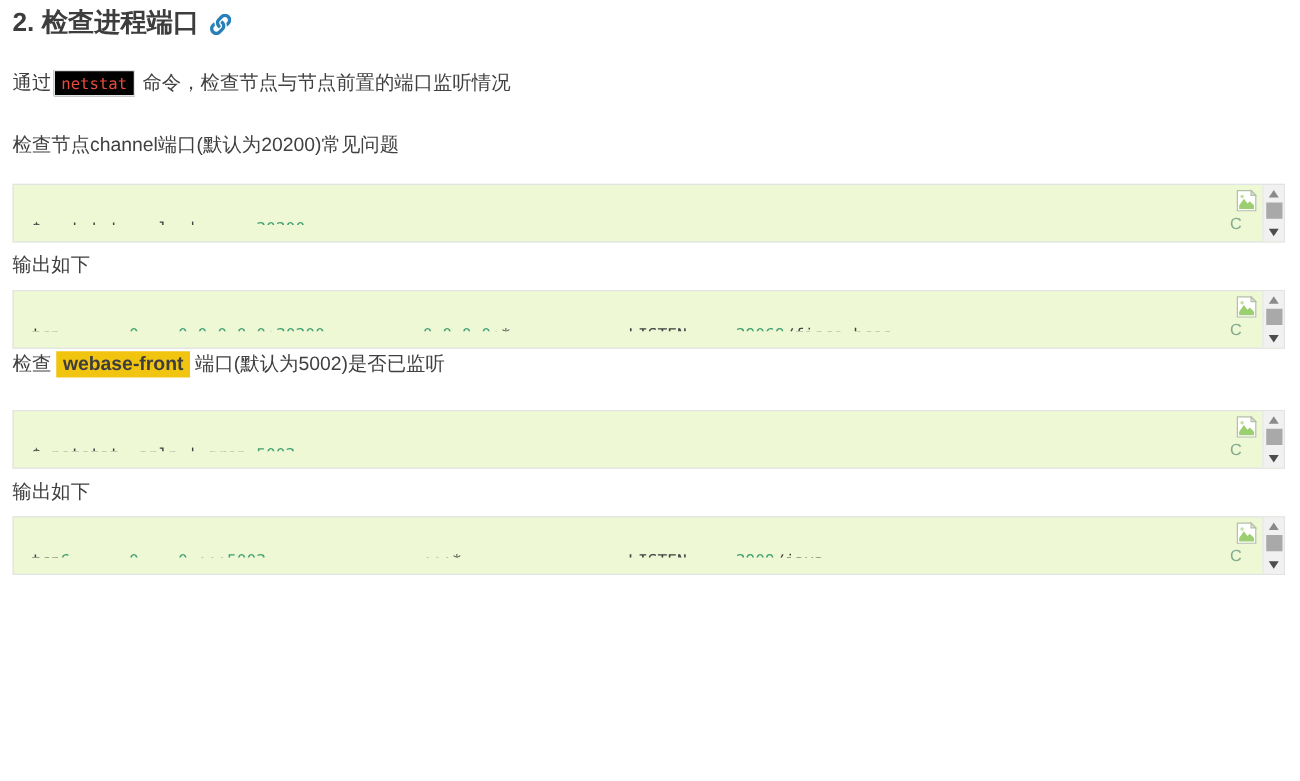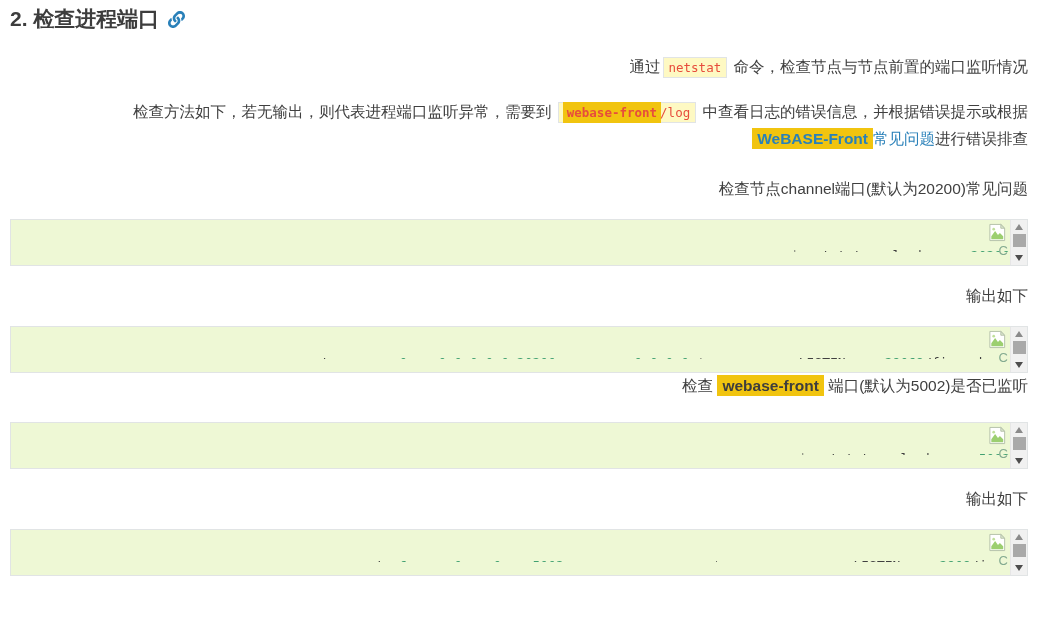--- a/index.html
+++ b/index.html
@@ -2,40 +2,40 @@
 <html><head>
 <meta charset="utf-8">
 <style>
   * { box-sizing: border-box; }
   html, body { margin: 0; padding: 0; background: #ffffff; }
   body {
     width: 1040px; height: 625px; overflow: hidden;
     font-family: "Liberation Sans", "DejaVu Sans", sans-serif;
     color: #404040;
   }
-  .content { padding: 6px 12px 1px 10px; text-align: right; }
+  .content { padding: 6px 12px 1px 10px; }
 
   h2.section-heading {
     font-size: 21px; line-height: 26px; font-weight: 700;
     color: #3d3d3d; margin: 0; display: flex; align-items: center; gap: 9px;
   }
   .header-anchor { display: inline-flex; align-items: center; text-decoration: none; }
   .header-anchor svg { width: 17px; height: 17px; fill: #2980b9; }
 
   p { margin: 0; font-size: 15.5px; line-height: 26px; color: #404040; }
   .mt17 { margin-top: 17px; } .mt18 { margin-top: 18px; }
-  .mt19 { } .mt21 { margin-top: 17px; }
+  .mt19 { } .mt21 { margin-top: 6px; }
   .mt22 { margin-top: 22px; } .mt23 { margin-top: 23px; }
   .mt24 { margin-top: 24px; }
 
   .u { }
 
   code.inline {
     font-family: "DejaVu Sans Mono", "Liberation Mono", monospace;
-    font-size: 12.5px; color: #e74c3c; background: #fef9c3;
+    font-size: 12.5px; color: #e74c3c; background: #000000;
     border: 1px solid #e1e4e5; padding: 2px 5px; margin: 0 2px;
     white-space: nowrap;
   }
   .hl {
     background: #f1c40f; font-weight: 700; padding: 2px 5px;
   }
   code.inline .hl { padding: 3px 4px; margin: -3px -1px; }
   a.doc-link { color: #2980b9; text-decoration: none; }
   a.doc-link .hl { color: #2980b9; }
   .hl-plain { color: #3d3d3d; }
@@ -93,24 +93,20 @@
       <svg viewBox="0 0 512 512">
           <path d="M326.612 185.391c59.747 59.809 58.927 155.698.36 214.59-.11.12-.24.25-.36.37l-67.2 67.2c-59.27 59.27-155.699 59.262-214.96 0-59.27-59.26-59.27-155.7 0-214.96l37.106-37.106c9.84-9.84 26.786-3.3 27.294 10.606.648 17.722 3.826 35.527 9.69 52.721 1.986 5.822.567 12.262-3.783 16.612l-13.087 13.087c-28.026 28.026-28.905 73.66-1.155 101.96 28.024 28.579 74.086 28.749 102.325.51l67.2-67.19c28.191-28.191 28.073-73.757 0-101.83-3.701-3.694-7.429-6.564-10.341-8.569a16.037 16.037 0 0 1-6.947-12.606c-.396-10.567 3.348-21.456 11.698-29.806l21.054-21.055c5.521-5.521 14.182-6.199 20.584-1.731a152.482 152.482 0 0 1 20.522 17.197zM467.547 44.449c-59.261-59.262-155.69-59.27-214.96 0l-67.2 67.2c-.12.12-.25.25-.36.37-58.566 58.892-59.387 154.781.36 214.59a152.454 152.454 0 0 0 20.521 17.196c6.402 4.468 15.064 3.789 20.584-1.731l21.054-21.055c8.35-8.35 12.094-19.239 11.698-29.806a16.037 16.037 0 0 0-6.947-12.606c-2.912-2.005-6.64-4.875-10.341-8.569-28.073-28.073-28.191-73.639 0-101.83l67.2-67.19c28.239-28.239 74.3-28.069 102.325.51 27.75 28.3 26.872 73.934-1.155 101.96l-13.087 13.087c-4.35 4.35-5.769 10.79-3.783 16.612 5.864 17.194 9.042 34.999 9.69 52.721.509 13.906 17.454 20.446 27.294 10.606l37.106-37.106c59.271-59.259 59.271-155.699.001-214.959z"></path>
         </svg>
     </a>
   </h2>
 
   <p class="mt22">
     <span class="u">通过</span><code class="inline">netstat</code><span> 命令，检查节点与节点前置的端口监听情况</span>
   </p>
 
-  <p class="mt18">
-    <span>检查方法如下，若无输出，则代表进程端口监听异常，需要到 </span><code class="inline"><span class="hl">webase-front</span><span>/log</span></code><span> 中查看日志的错误信息，并根据错误提示或根据</span><br>
-    <a class="doc-link" href="#"><span class="hl">WeBASE-Front</span><span>常见问题</span></a><span>进行错误排查</span>
-  </p>
 
   <p class="mt24">检查节点channel端口(默认为20200)常见问题</p>
 
   <div class="code-block mt17">
     <pre class="code-content"><span class="tok-p">$ netstat -anlp | grep </span><span class="tok-n">20200</span></pre>
     <div class="copy-btn">
       <svg viewBox="0 0 20 20">
         <path d="M2 1.5 H13.5 L17.5 5.5 V18.5 H2 Z" fill="#ffffff" stroke="#b3c0a8" stroke-width="1"></path>
         <path d="M13.5 1.5 L17.5 5.5 H13.5 Z" fill="#dde8cf" stroke="#b3c0a8" stroke-width="1"></path>
         <path d="M3.5 14 L7.5 8.5 L10.5 12.5 L12.5 10.5 L16 14 V17 H3.5 Z" fill="#9ccf70"></path>

